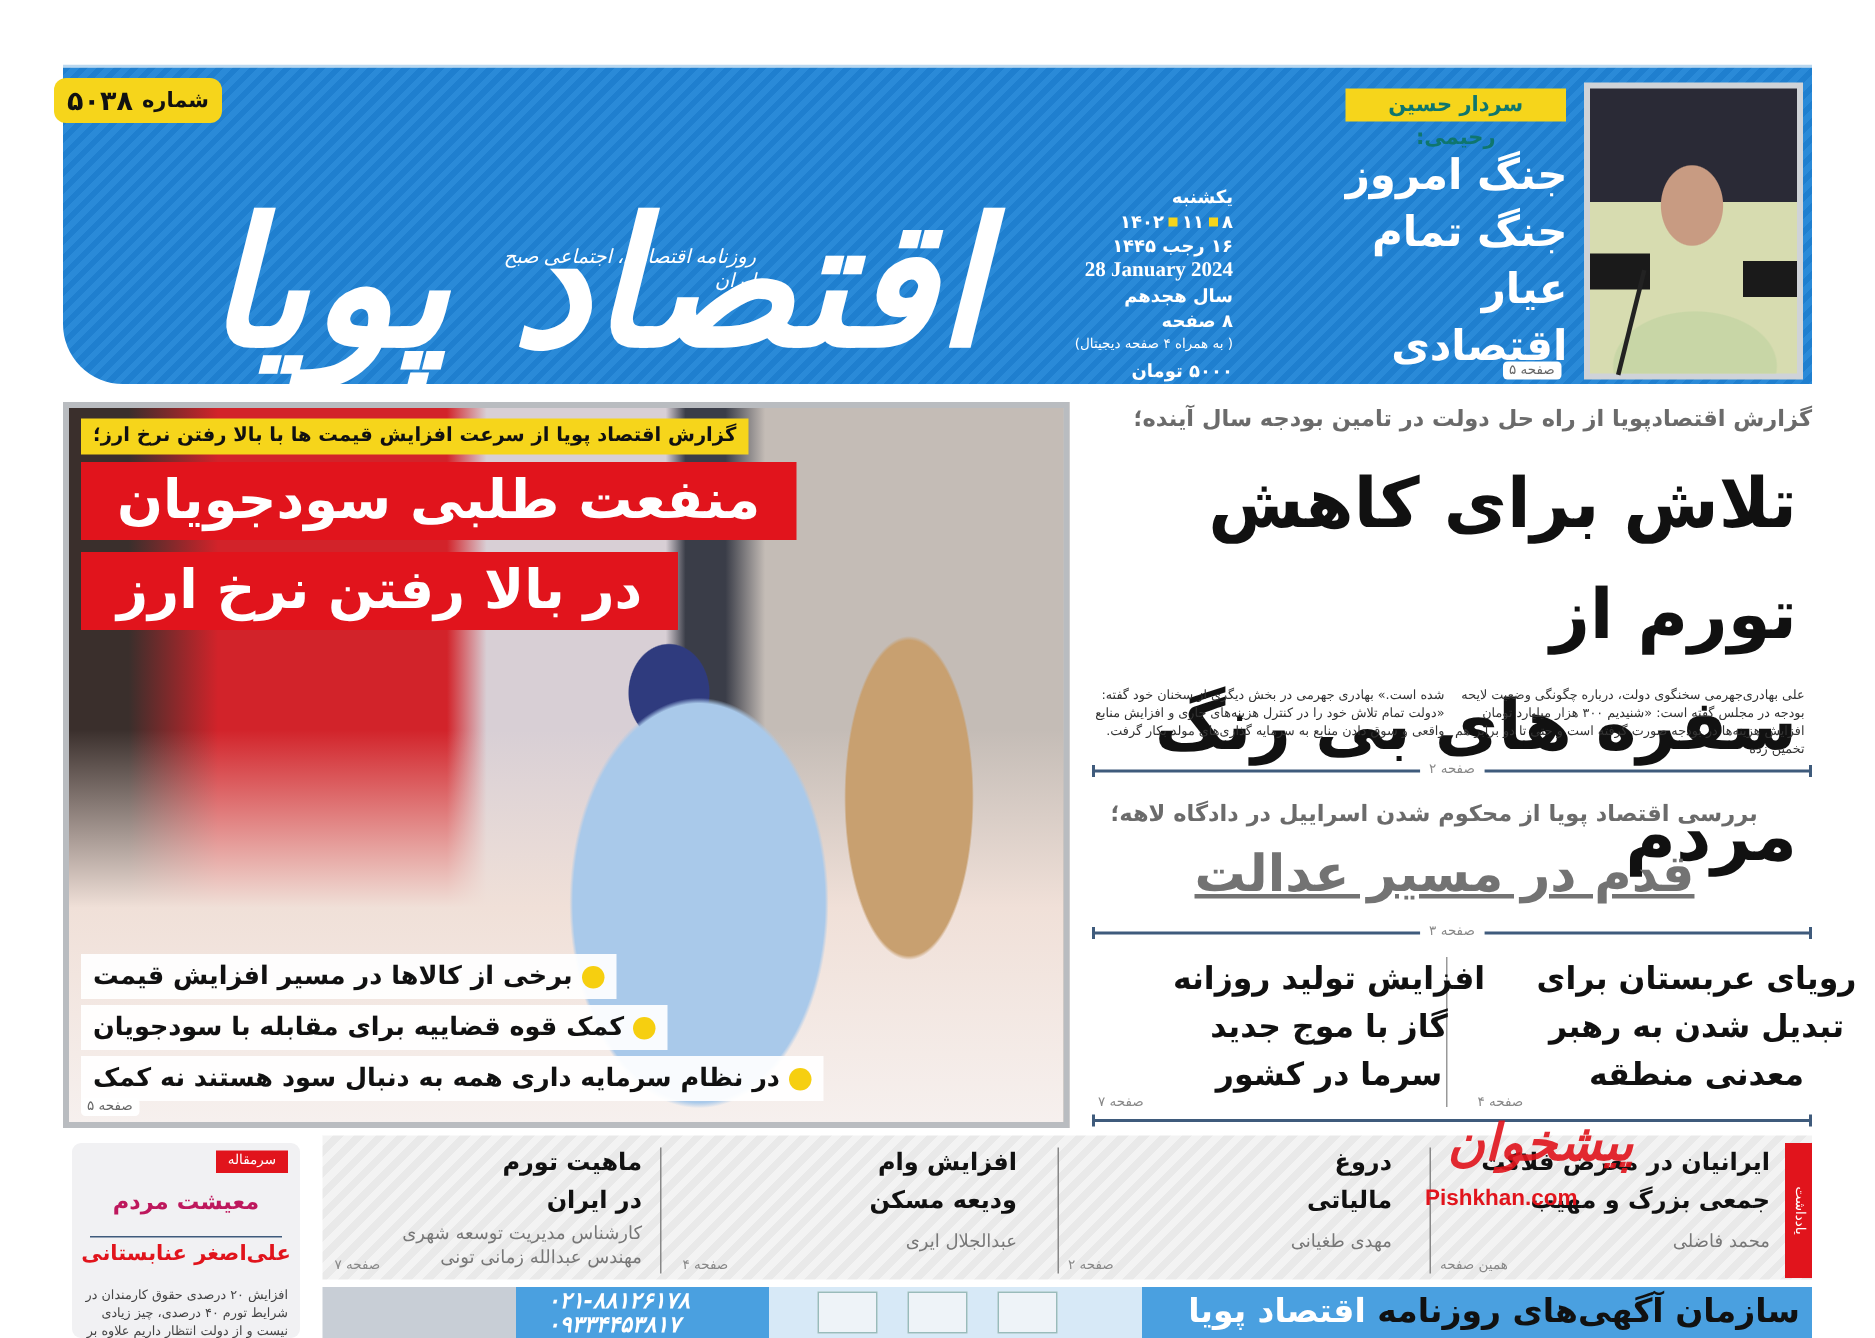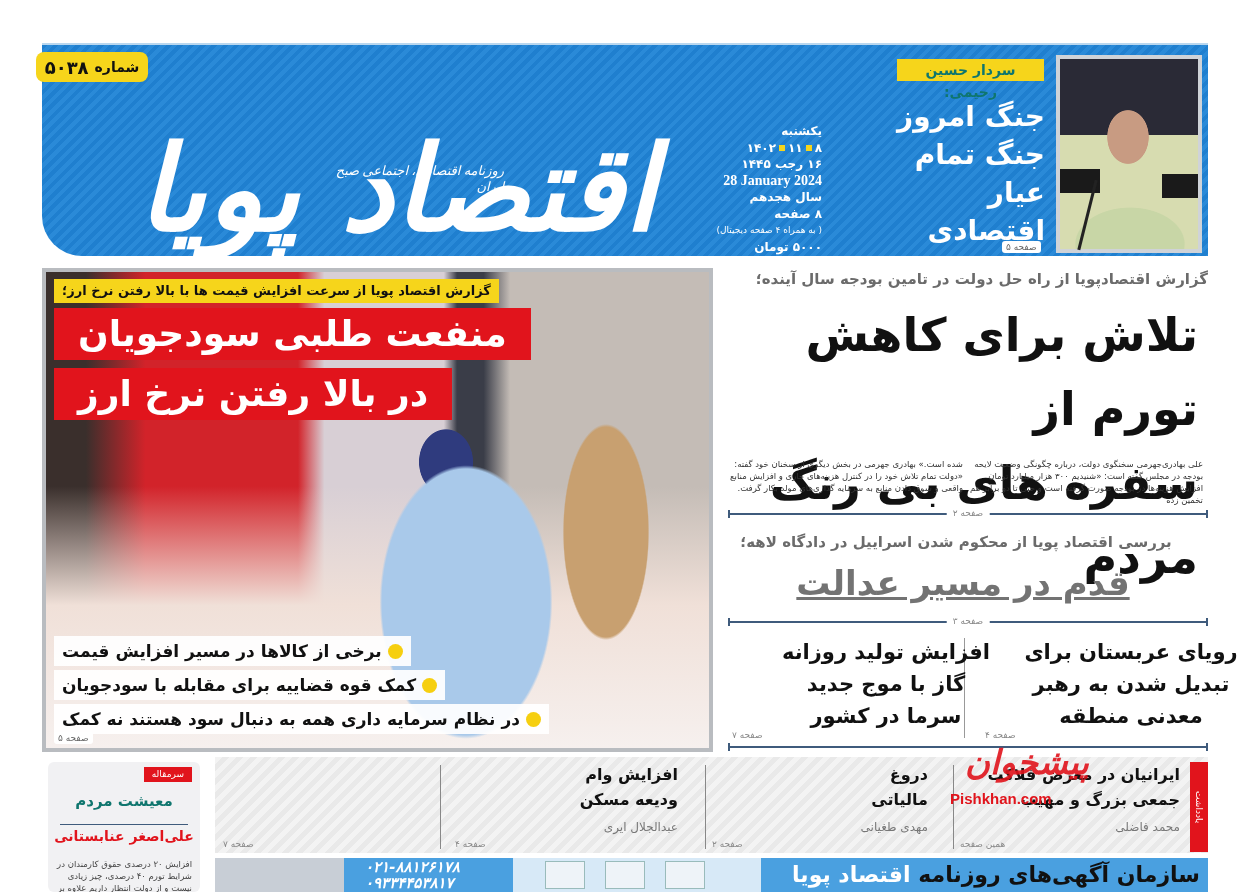--- a/index.html
+++ b/index.html
@@ -139,21 +139,21 @@
   .col-sep { position: absolute; top: 8px; width: 1px; height: 84px; background: #888; }
 
   .editorial-card {
     position: absolute; left: 48px; top: 762px; width: 152px; height: 130px;
     background: #f1f1f3; border-radius: 6px;
   }
   .editorial-tag {
     position: absolute; right: 8px; top: 5px; background: #e1141c; color: #fff; font-size: 9px;
     padding: 1px 8px; line-height: 13px;
   }
-  .editorial-title { position: absolute; left: 0; right: 0; top: 30px; text-align: center; font-size: 15px; font-weight: bold; color: #0f766e; }
+  .editorial-title { position: absolute; left: 0; right: 0; top: 30px; text-align: center; font-size: 15px; font-weight: bold; color: #be185d; }
   .editorial-rule { position: absolute; left: 12px; right: 12px; top: 62px; height: 1px; background: #3f5b7c; }
   .editorial-author { position: absolute; left: 0; right: 0; top: 66px; text-align: center; font-size: 14px; font-weight: bold; color: #e1141c; }
   .editorial-body { position: absolute; left: 8px; right: 8px; top: 96px; text-align: right; font-size: 8.5px; line-height: 12px; color: #444; }
 
   .note-tab {
     position: absolute; left: 1190px; top: 762px; width: 18px; height: 90px; background: #e1141c;
     color: #fff; font-size: 9px; writing-mode: vertical-rl; text-align: center; line-height: 18px;
   }
   .watermark-fa { position: absolute; left: 965px; top: 742px; color: #e1141c; font-size: 34px; font-weight: bold; font-style: italic; opacity: 0.9; }
   .watermark-en { position: absolute; left: 950px; top: 790px; color: #e1141c; font-size: 15px; font-family: "Liberation Sans", sans-serif; font-weight: bold; direction: ltr; }
@@ -274,20 +274,26 @@
   <div class="col-sep" style="left:490px;"></div>
 
   <div class="col-item" style="right:530px;width:150px;">
     <div class="title">افزایش وام</div>
     <div class="title">ودیعه مسکن</div>
     <div class="author">عبدالجلال ایری</div>
   </div>
   <div class="small-page" style="left:240px;top:82px;">صفحه ۴</div>
   <div class="col-sep" style="left:225px;"></div>
 
+  <div class="col-item" style="right:780px;width:200px;">
+    <div class="title">ماهیت تورم</div>
+    <div class="title">در ایران</div>
+    <div class="author" style="margin-top:2px;line-height:16px;">کارشناس مدیریت توسعه شهری</div>
+    <div class="author" style="margin-top:0;line-height:16px;">مهندس عبدالله زمانی تونی</div>
+  </div>
   <div class="small-page" style="left:8px;top:82px;">صفحه ۷</div>
 </div>
 <div class="note-tab">یادداشت</div>
 <div class="watermark-fa">پیشخوان</div>
 <div class="watermark-en">Pishkhan.com</div>
 
 <div class="editorial-card">
   <div class="editorial-tag">سرمقاله</div>
   <div class="editorial-title">معیشت مردم</div>
   <div class="editorial-rule"></div>

